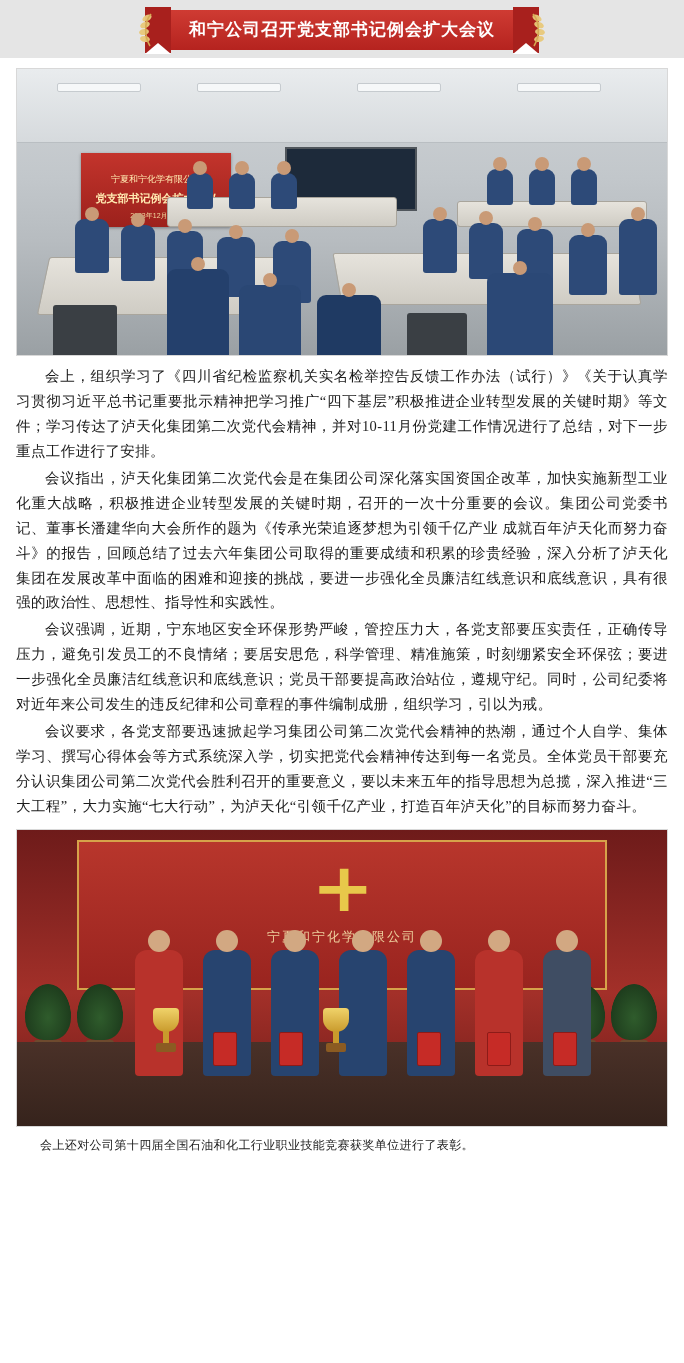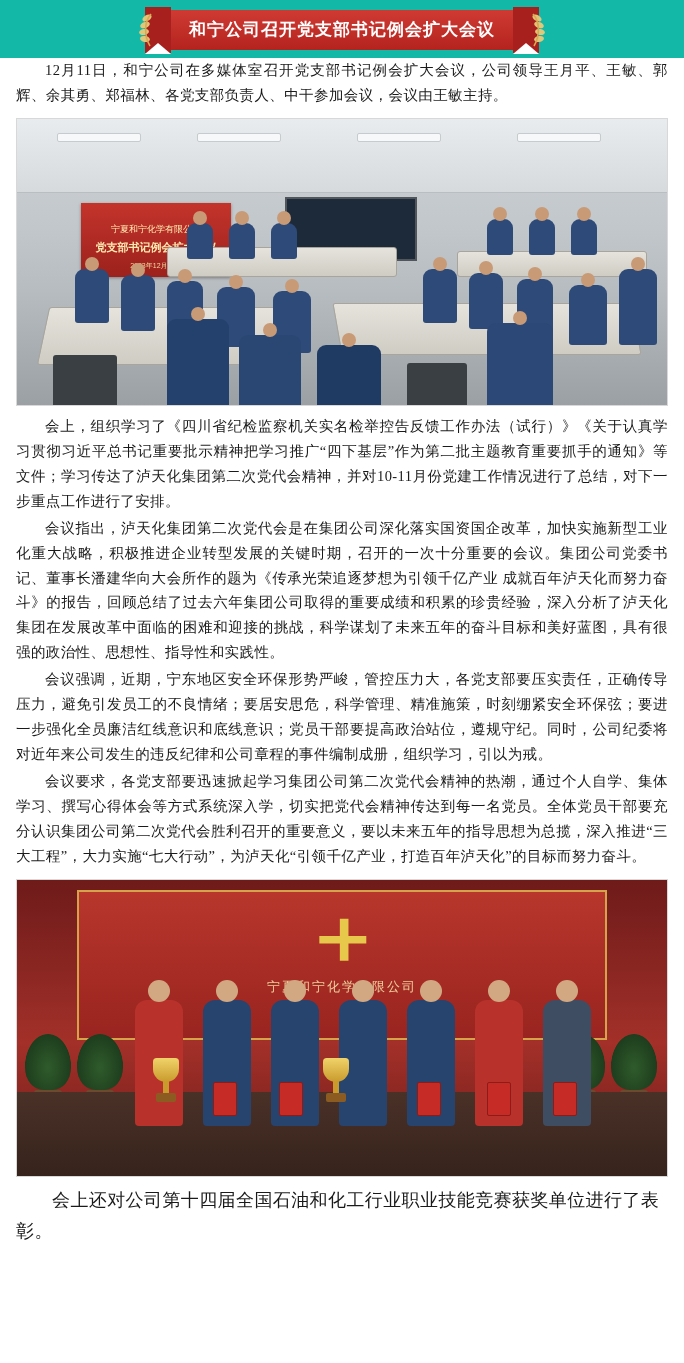--- a/index.html
+++ b/index.html
@@ -21,21 +21,21 @@
     position: relative;
   }
 
   
   .title-wrap {
     width: 100%;
     padding: 10px 0 8px 0;
     display: flex;
     justify-content: center;
     align-items: center;
-    background: #14b8a6;
+    background: #e5e5e5;
   }
   .banner {
     position: relative;
     display: flex;
     align-items: center;
     justify-content: center;
     height: 40px;
     min-width: 400px;
   }
   .ribbon-left, .ribbon-right {
@@ -102,21 +102,21 @@
     text-indent: 2em;
     font-size: 14.5px;
     line-height: 1.72;
     text-align: justify;
     letter-spacing: 0.4px;
     color: #1a1a1a;
   }
   p.caption {
     margin: 6px 0 0 0;
     text-indent: 2em;
-    font-size: 18px;
+    font-size: 12px;
     line-height: 1.72;
     letter-spacing: 0.4px;
     color: #1a1a1a;
   }
   p.sign {
     margin: 0;
     text-indent: 0;
     font-size: 14.5px;
     line-height: 1.72;
     letter-spacing: 0.4px;
@@ -291,21 +291,20 @@
           <ellipse cx="28" cy="20" rx="5" ry="3" transform="rotate(10 28 20)"></ellipse>
           <ellipse cx="27" cy="27" rx="5" ry="3" transform="rotate(-10 27 27)"></ellipse>
           <path d="M21 2 C28 10, 28 24, 22 34" stroke="#d8b257" stroke-width="1.6" fill="none"></path>
         </g>
       </svg>
     </div>
   </div>
 
   <div class="content">
 
-    <p class="para">12月11日，和宁公司在多媒体室召开党支部书记例会扩大会议，公司领导王月平、王敏、郭辉、余其勇、郑福林、各党支部负责人、中干参加会议，会议由王敏主持。</p>
 
     <div class="photo p1">
       <div class="room">
         <div class="ceiling">
           <div class="ceil-light" style="left:40px"></div>
           <div class="ceil-light" style="left:180px"></div>
           <div class="ceil-light" style="left:340px"></div>
           <div class="ceil-light" style="left:500px"></div>
         </div>
 
@@ -344,22 +343,22 @@
         <div class="person" style="left:150px; top:200px; width:62px; height:88px; background:#24406c;"></div>
         <div class="person" style="left:222px; top:216px; width:62px; height:72px; background:#2a4774;"></div>
         <div class="person" style="left:300px; top:226px; width:64px; height:62px; background:#1f3a63;"></div>
         <div class="person" style="left:470px; top:204px; width:66px; height:84px; background:#2b4876;"></div>
 
         <div class="chair" style="left:36px;  top:236px; width:64px; height:52px;"></div>
         <div class="chair" style="left:390px; top:244px; width:60px; height:44px;"></div>
       </div>
     </div>
 
-    <p class="para">会上，组织学习了《四川省纪检监察机关实名检举控告反馈工作办法（试行）》《关于认真学习贯彻习近平总书记重要批示精神把学习推广“四下基层”作为第二批主题教育重要抓手的通知》等文件；学习传达了泸天化集团第二次党代会精神，并对10-11月份党建工作情况进行了总结，对下一步重点工作进行了安排。</p>
-    <p class="para">会议指出，泸天化集团第二次党代会是在集团公司深化落实国资国企改革，加快实施新型工业化重大战略，积极推进企业转型发展的关键时期，召开的一次十分重要的会议。集团公司党委书记、董事长潘建华向大会所作的题为《传承光荣追逐梦想为引领千亿产业 成就百年泸天化而努力奋斗》的报告，回顾总结了过去六年集团公司取得的重要成绩和积累的珍贵经验，深入分析了泸天化集团在发展改革中面临的困难和迎接的挑战，科学谋划了未来五年的奋斗目标和美好蓝图，具有很强的政治性、思想性、指导性和实践性。</p>
+    <p class="para">会上，组织学习了《四川省纪检监察机关实名检举控告反馈工作办法（试行）》《关于认真学习贯彻习近平总书记重要批示精神把学习推广“四下基层”积极推进企业转型发展的关键时期》等文件；学习传达了泸天化集团第二次党代会精神，并对10-11月份党建工作情况进行了总结，对下一步重点工作进行了安排。</p>
+    <p class="para">会议指出，泸天化集团第二次党代会是在集团公司深化落实国资国企改革，加快实施新型工业化重大战略，积极推进企业转型发展的关键时期，召开的一次十分重要的会议。集团公司党委书记、董事长潘建华向大会所作的题为《传承光荣追逐梦想为引领千亿产业 成就百年泸天化而努力奋斗》的报告，回顾总结了过去六年集团公司取得的重要成绩和积累的珍贵经验，深入分析了泸天化集团在发展改革中面临的困难和迎接的挑战，要进一步强化全员廉洁红线意识和底线意识，具有很强的政治性、思想性、指导性和实践性。</p>
     <p class="para">会议强调，近期，宁东地区安全环保形势严峻，管控压力大，各党支部要压实责任，正确传导压力，避免引发员工的不良情绪；要居安思危，科学管理、精准施策，时刻绷紧安全环保弦；要进一步强化全员廉洁红线意识和底线意识；党员干部要提高政治站位，遵规守纪。同时，公司纪委将对近年来公司发生的违反纪律和公司章程的事件编制成册，组织学习，引以为戒。</p>
     <p class="para">会议要求，各党支部要迅速掀起学习集团公司第二次党代会精神的热潮，通过个人自学、集体学习、撰写心得体会等方式系统深入学，切实把党代会精神传达到每一名党员。全体党员干部要充分认识集团公司第二次党代会胜利召开的重要意义，要以未来五年的指导思想为总揽，深入推进“三大工程”，大力实施“七大行动”，为泸天化“引领千亿产业，打造百年泸天化”的目标而努力奋斗。</p>
 
     <div class="photo p2">
       <div class="stage">
         <div class="stage-backdrop">
           <div class="emblem"></div>
           <div class="backdrop-text">宁夏和宁化学有限公司</div>
         </div>
 

